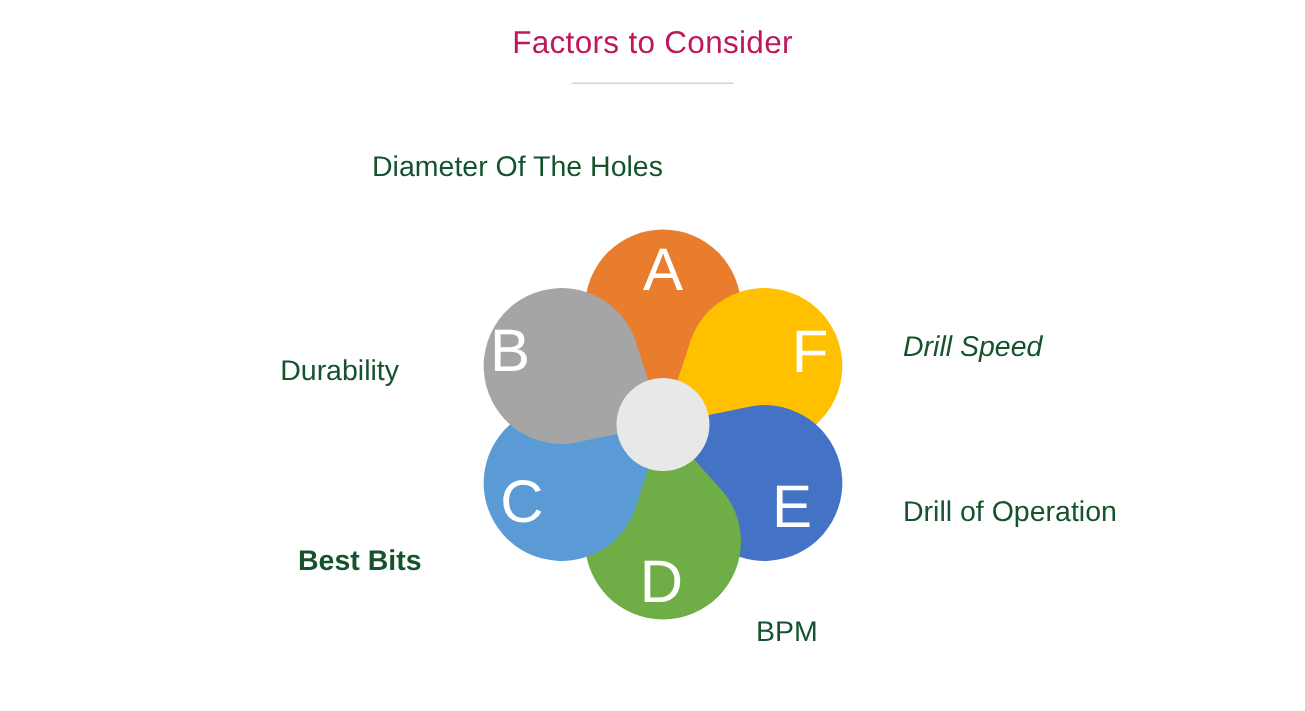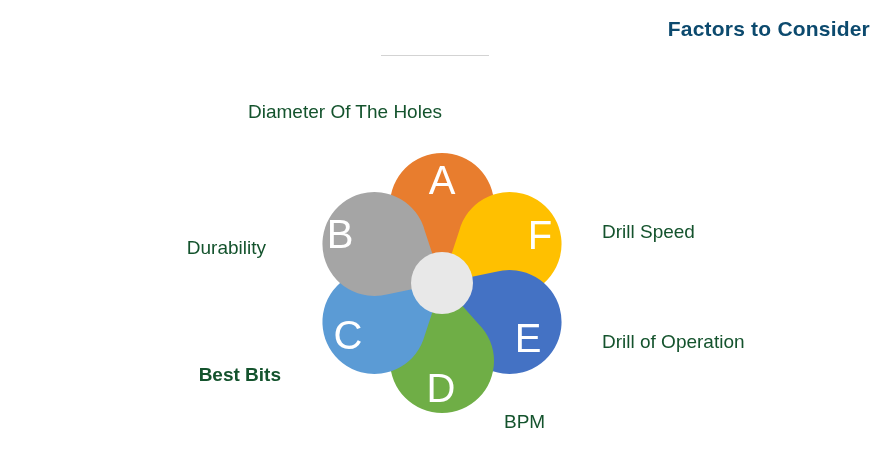--- a/index.html
+++ b/index.html
@@ -18,25 +18,24 @@
   
   #title-block {
     position: absolute;
     top: 16px;
     left: 0;
     width: 870px;
     text-align: center;
   }
   #page-title {
     font-size: 21px;
-    color: #0c4a6e;
+    color: #be185d;
     letter-spacing: 0.2px;
     line-height: 26px;
-    font-weight: 700;
-    text-align: right;
+    font-weight: 400;
   }
   #title-rule {
     width: 108px;
     height: 1px;
     background: #d3d3d3;
     margin: 13px auto 0 auto;
   }
 
   
   #flower {
@@ -103,19 +102,19 @@
   <div id="letters">
       <div class="petal-letter" style="left: 442px; top: 180px;">A</div>
       <div class="petal-letter" style="left: 540px; top: 235px;">F</div>
       <div class="petal-letter" style="left: 528px; top: 338px;">E</div>
       <div class="petal-letter" style="left: 441px; top: 388px;">D</div>
       <div class="petal-letter" style="left: 348px; top: 335px;">C</div>
       <div class="petal-letter" style="left: 340px; top: 234px;">B</div>
     </div>
   <div id="labels">
       <div class="petal-label lbl-center" style="left: 345px; top: 100px;">Diameter Of The Holes</div>
-      <div class="petal-label lbl-right" style="left: 602px; top: 220px;">Drill Speed</div>
+      <div class="petal-label lbl-right" style="left: 602px; top: 220px; font-style: italic;">Drill Speed</div>
       <div class="petal-label lbl-right" style="left: 602px; top: 330px;">Drill of Operation</div>
       <div class="petal-label lbl-right" style="left: 504px; top: 410px;">BPM</div>
       <div class="petal-label lbl-left" style="left: 281px; top: 363px; font-weight: bold;">Best Bits</div>
       <div class="petal-label lbl-left" style="left: 266px; top: 236px; text-align: center;">Durability</div>
     </div>
 </div>
 
 </body></html>

